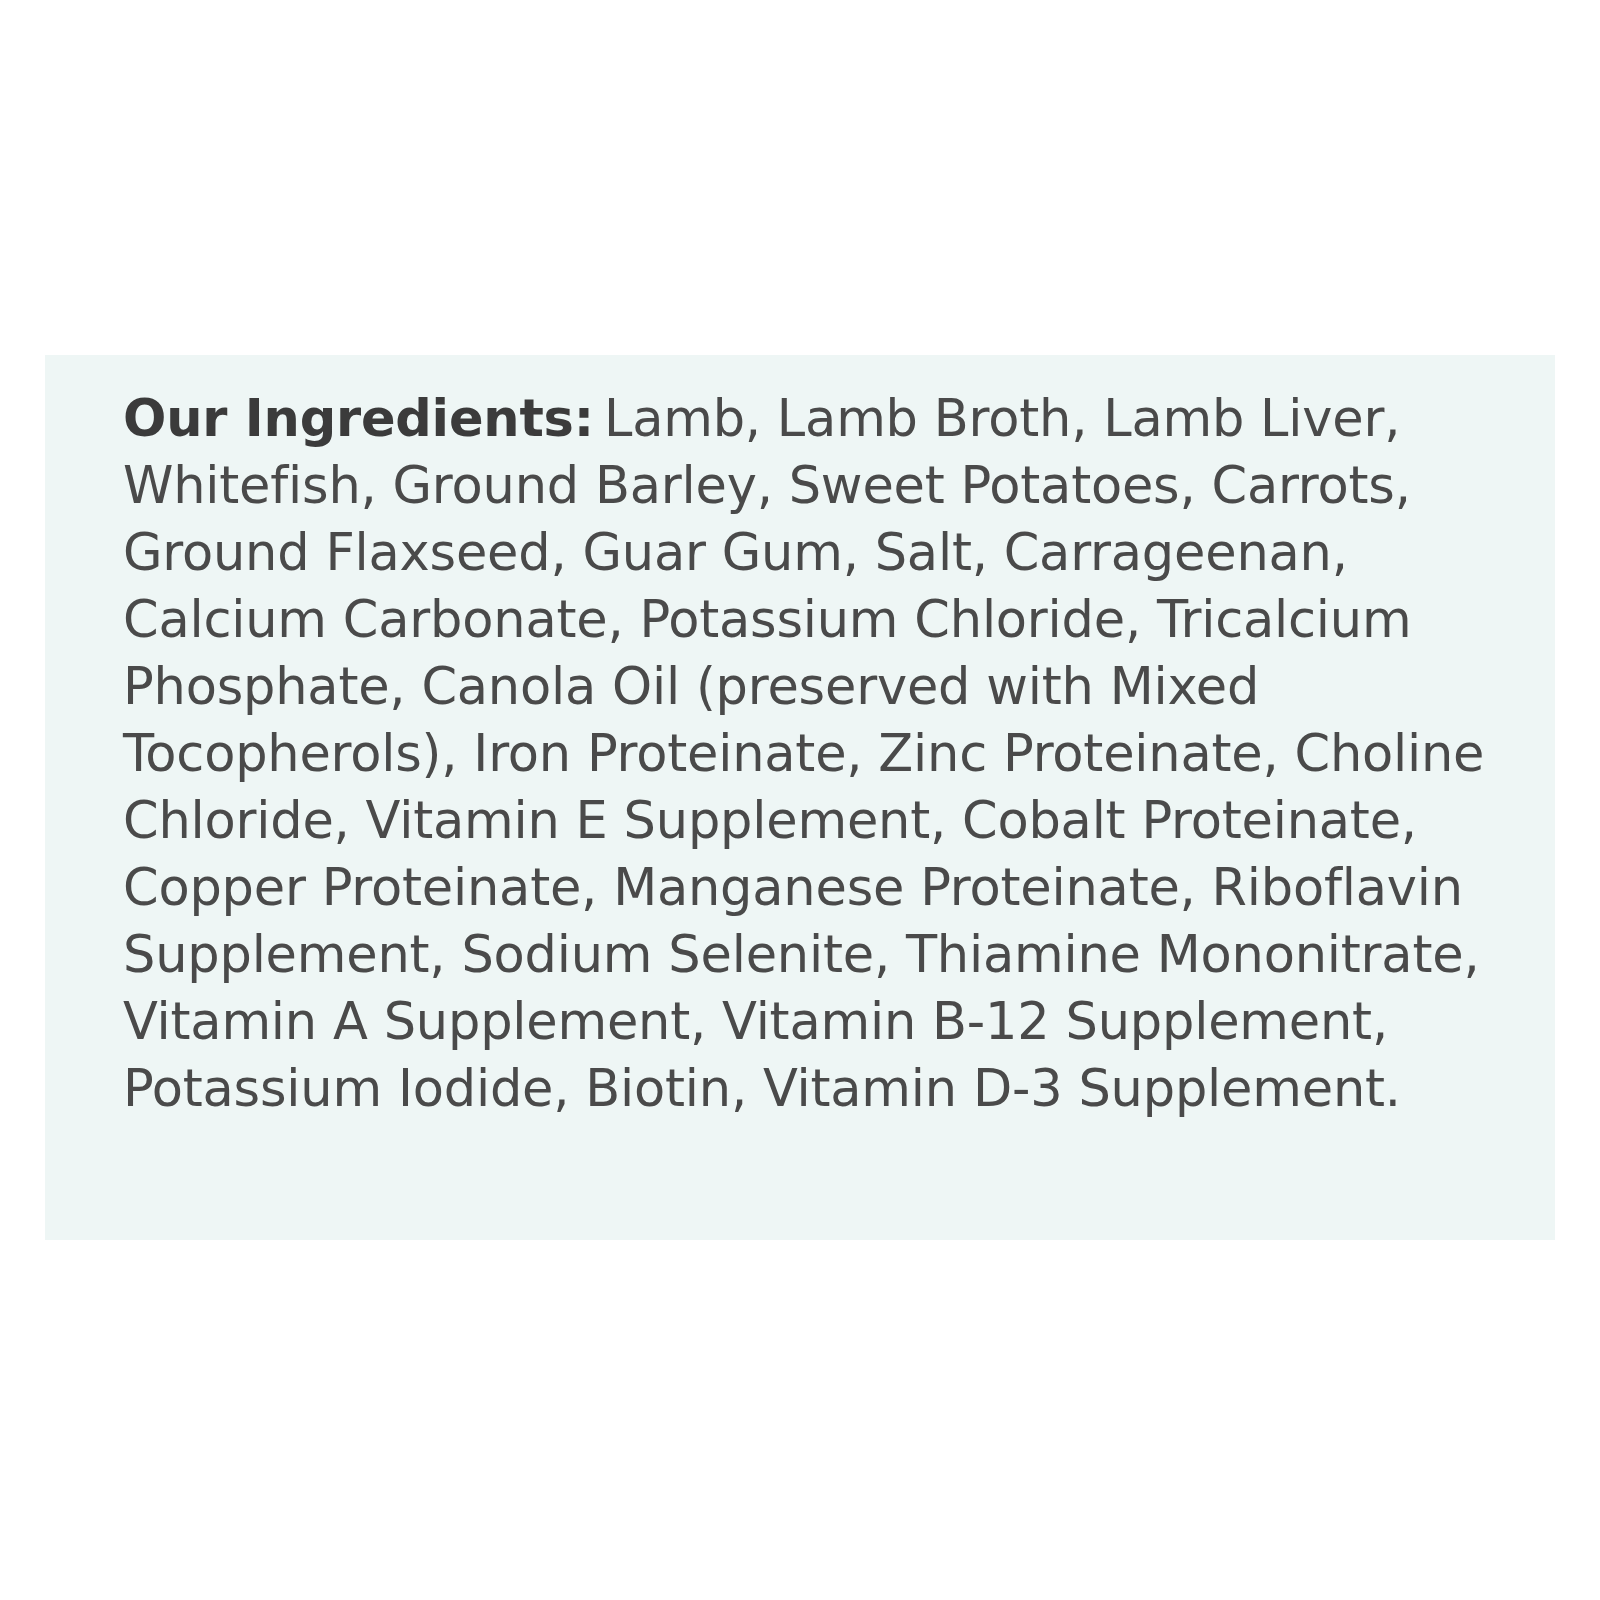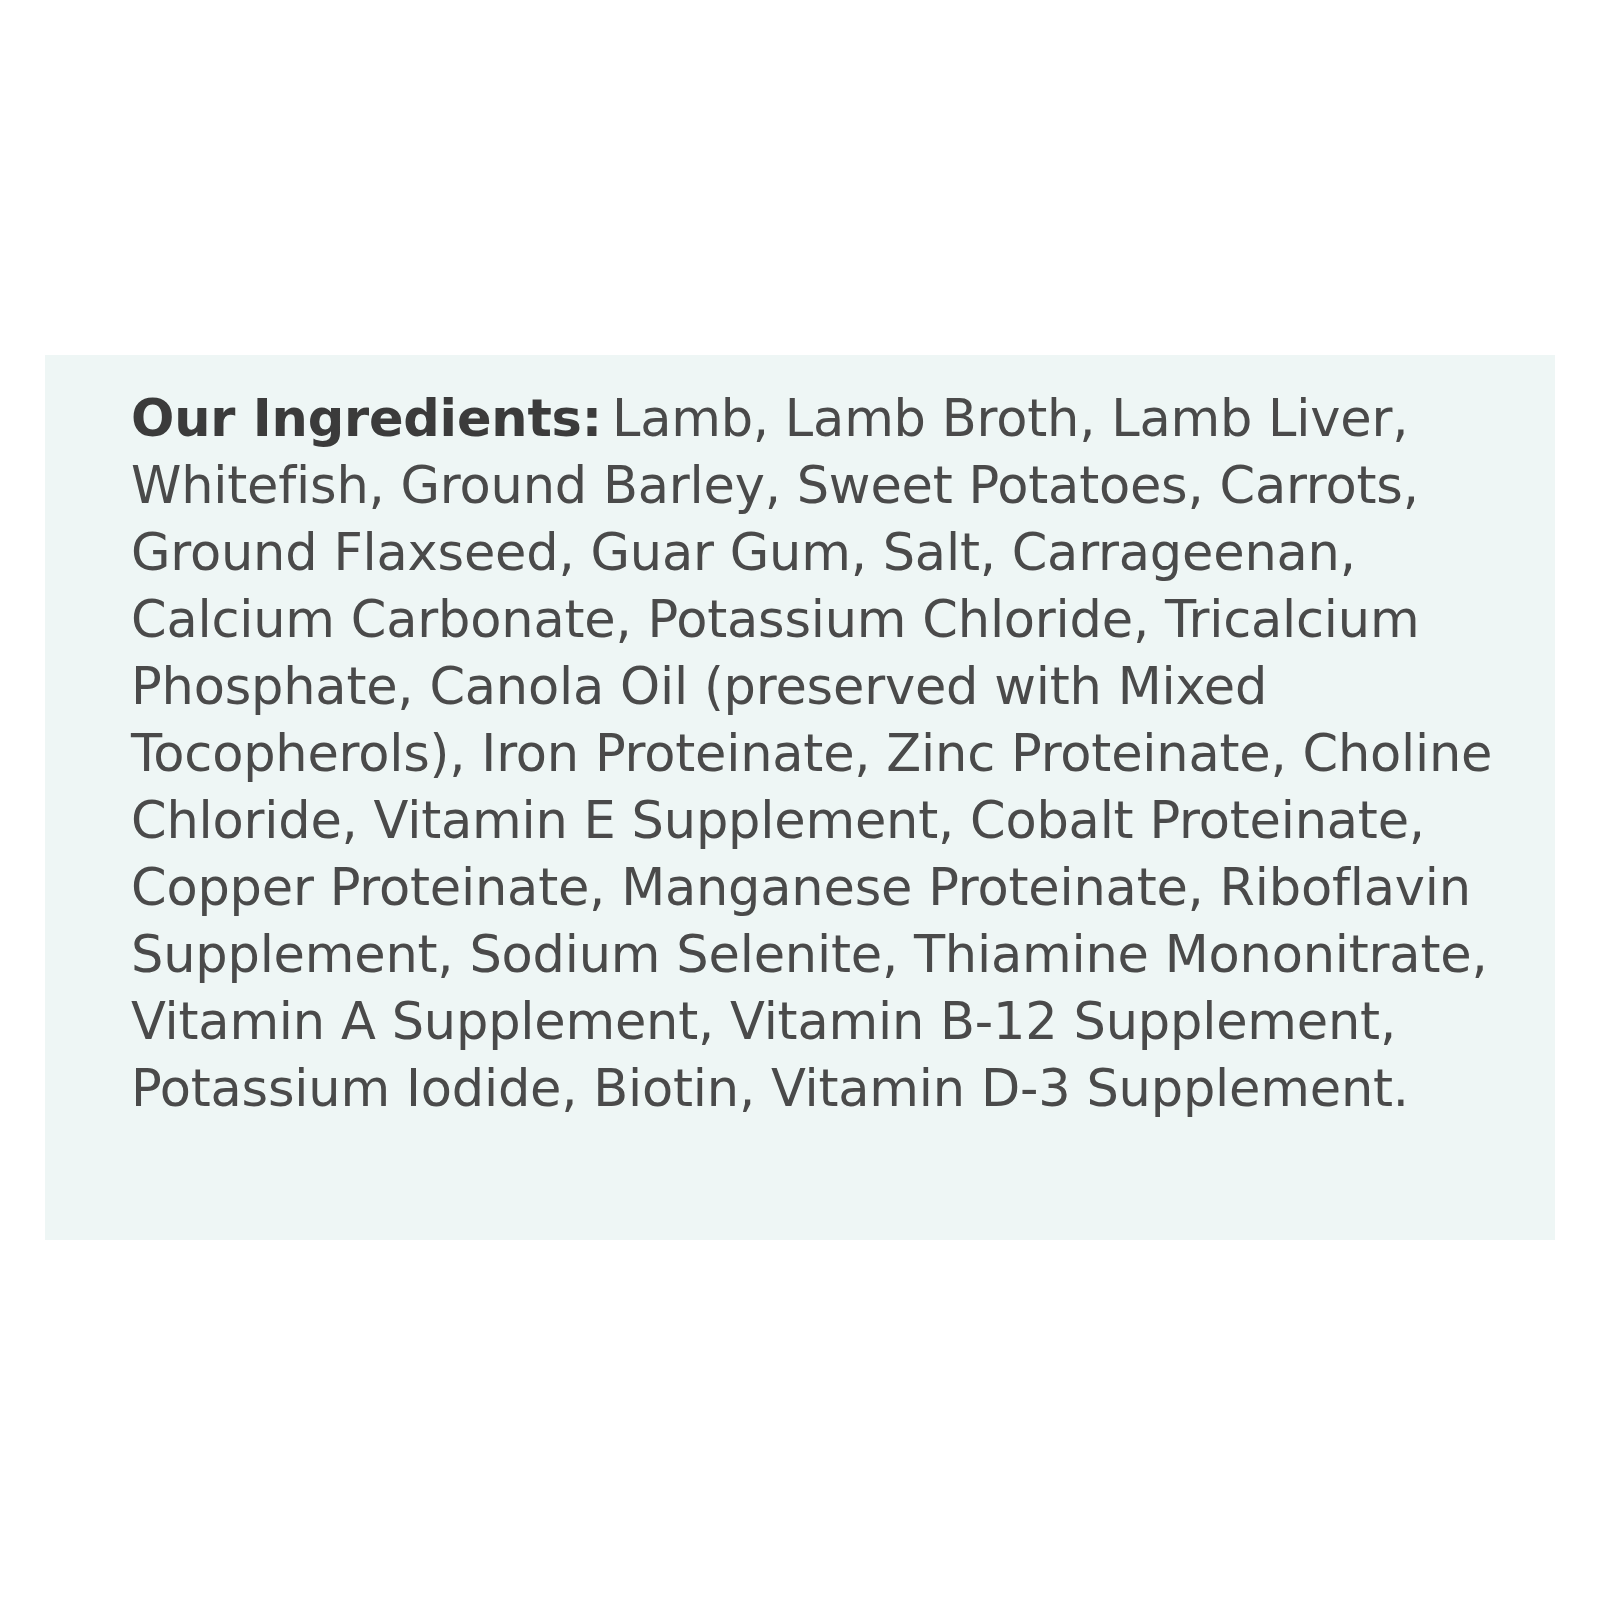--- a/index.html
+++ b/index.html
@@ -18,21 +18,21 @@
     position: absolute;
     left: 45px;
     top: 355px;
     width: 1510px;
     height: 885px;
     background: #eef6f5;
   }
 
   #ingredients-block {
     position: absolute;
-    left: 86px;
+    left: 78px;
     top: 30px;
     width: 1400px;
     color: #4a4a4a;
     font-size: 51px;
     line-height: 67px;
     letter-spacing: -0.2px;
     font-family: "DejaVu Sans", sans-serif;
   }
 
   #ingredients-heading {

